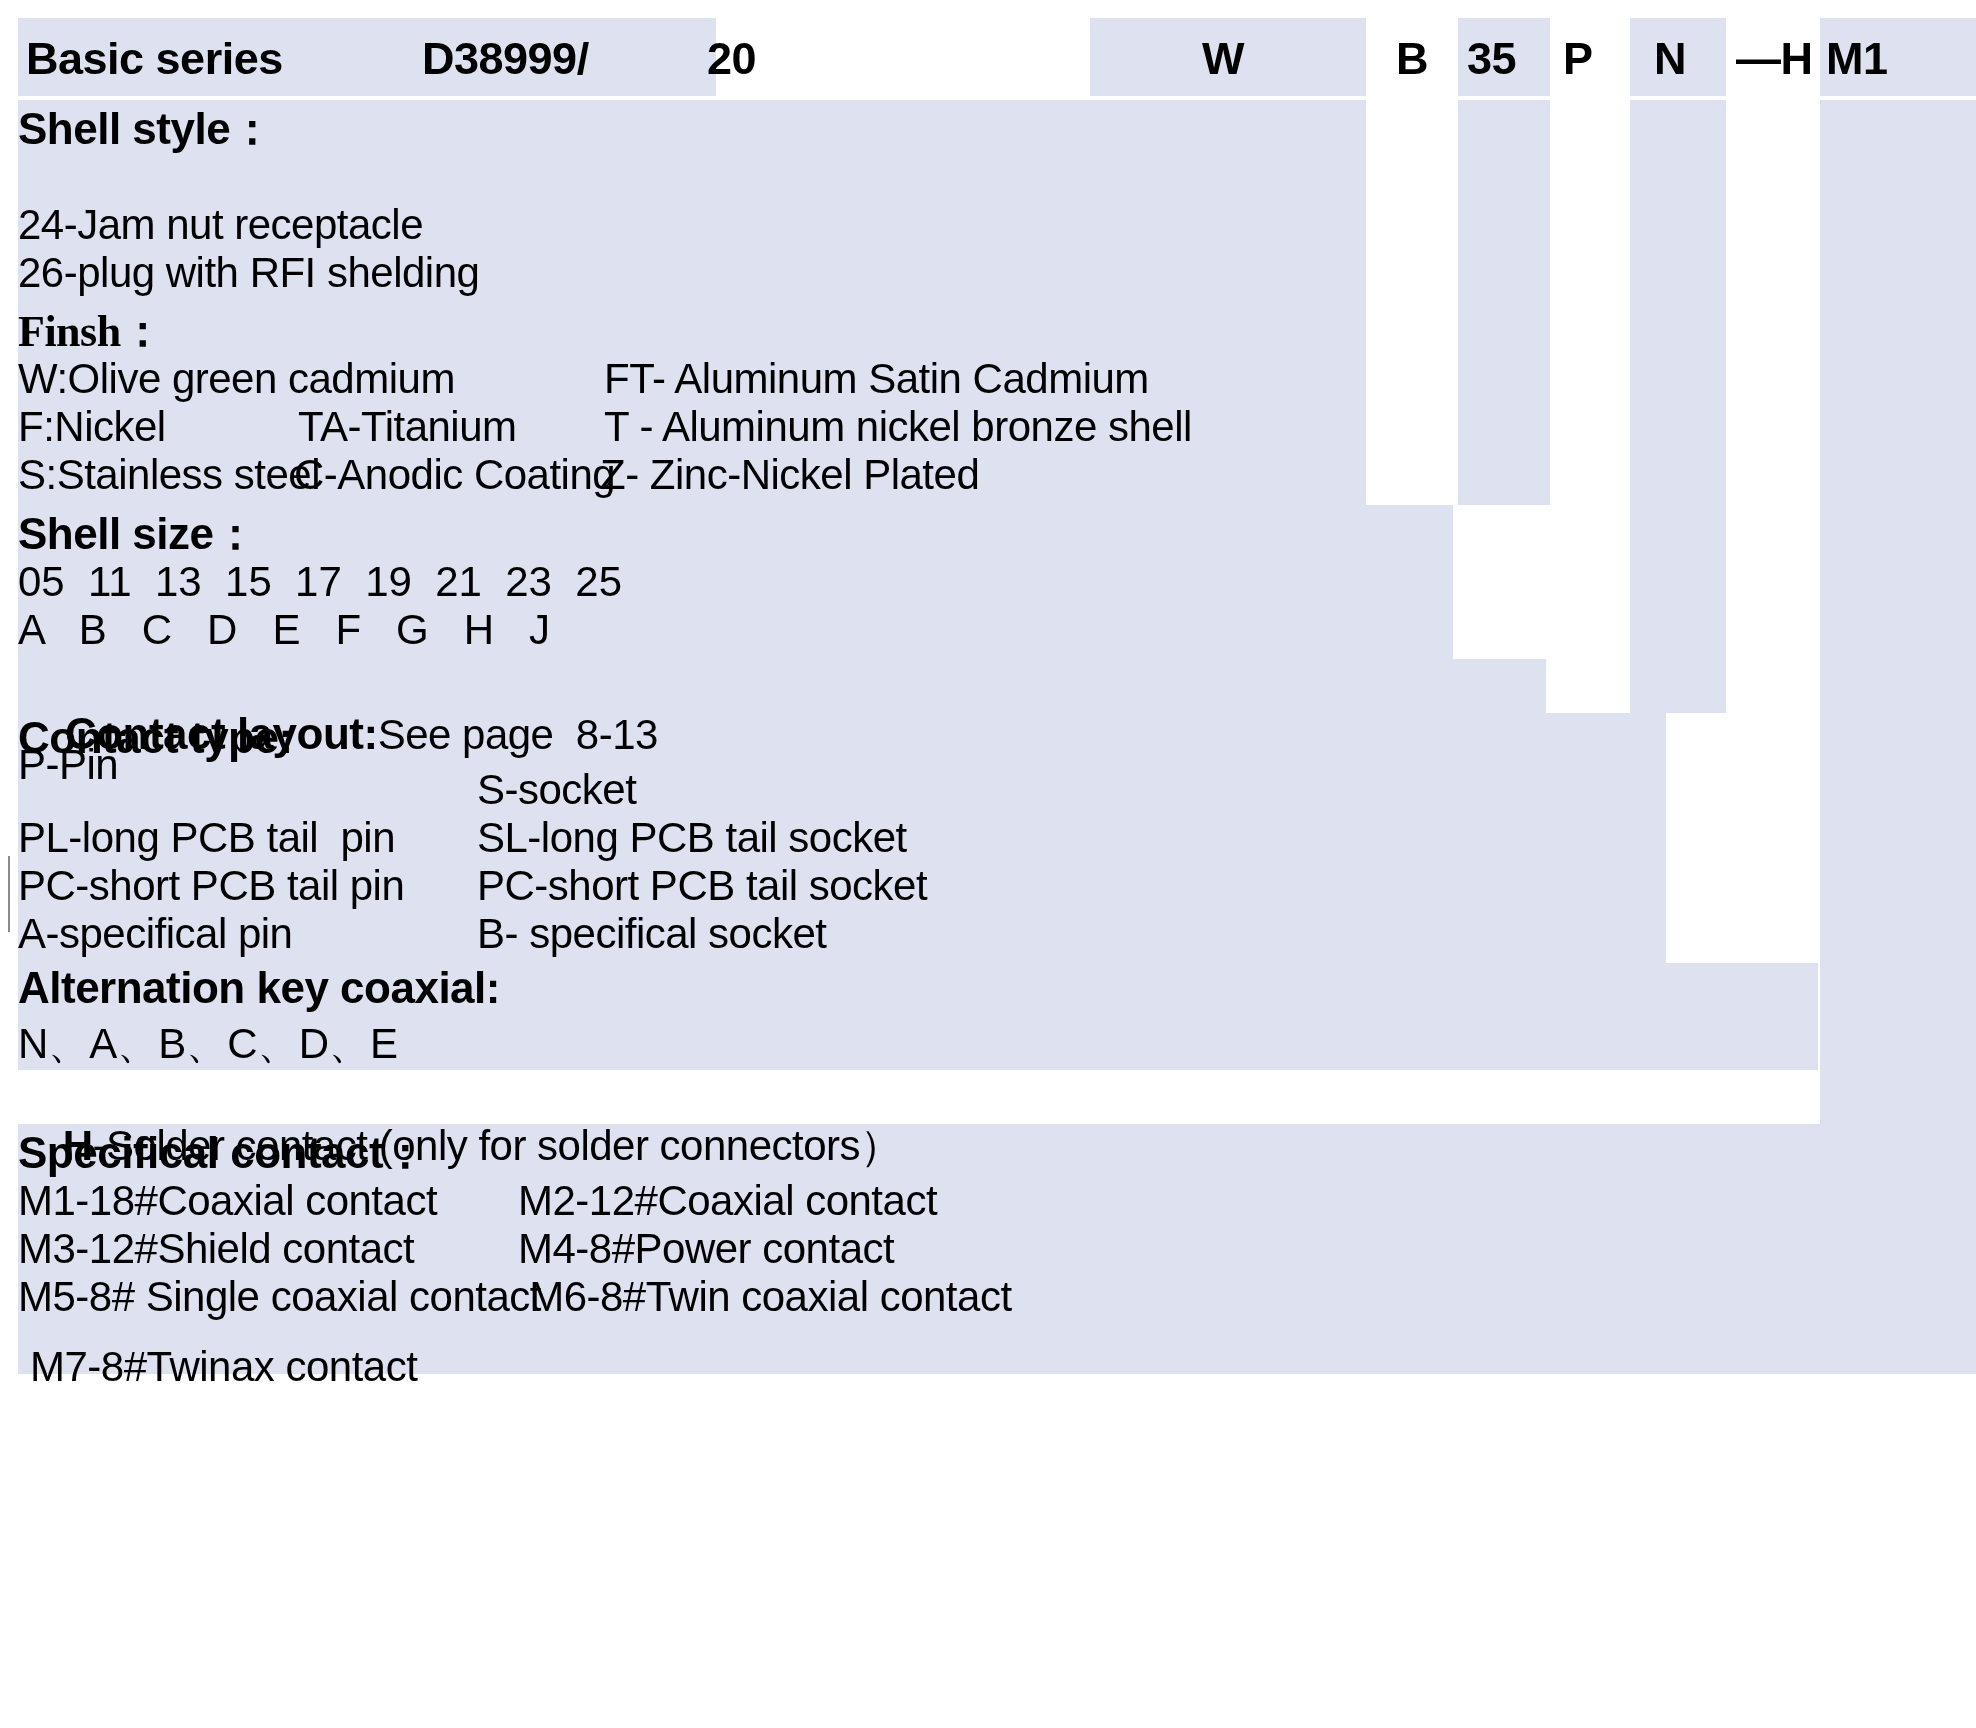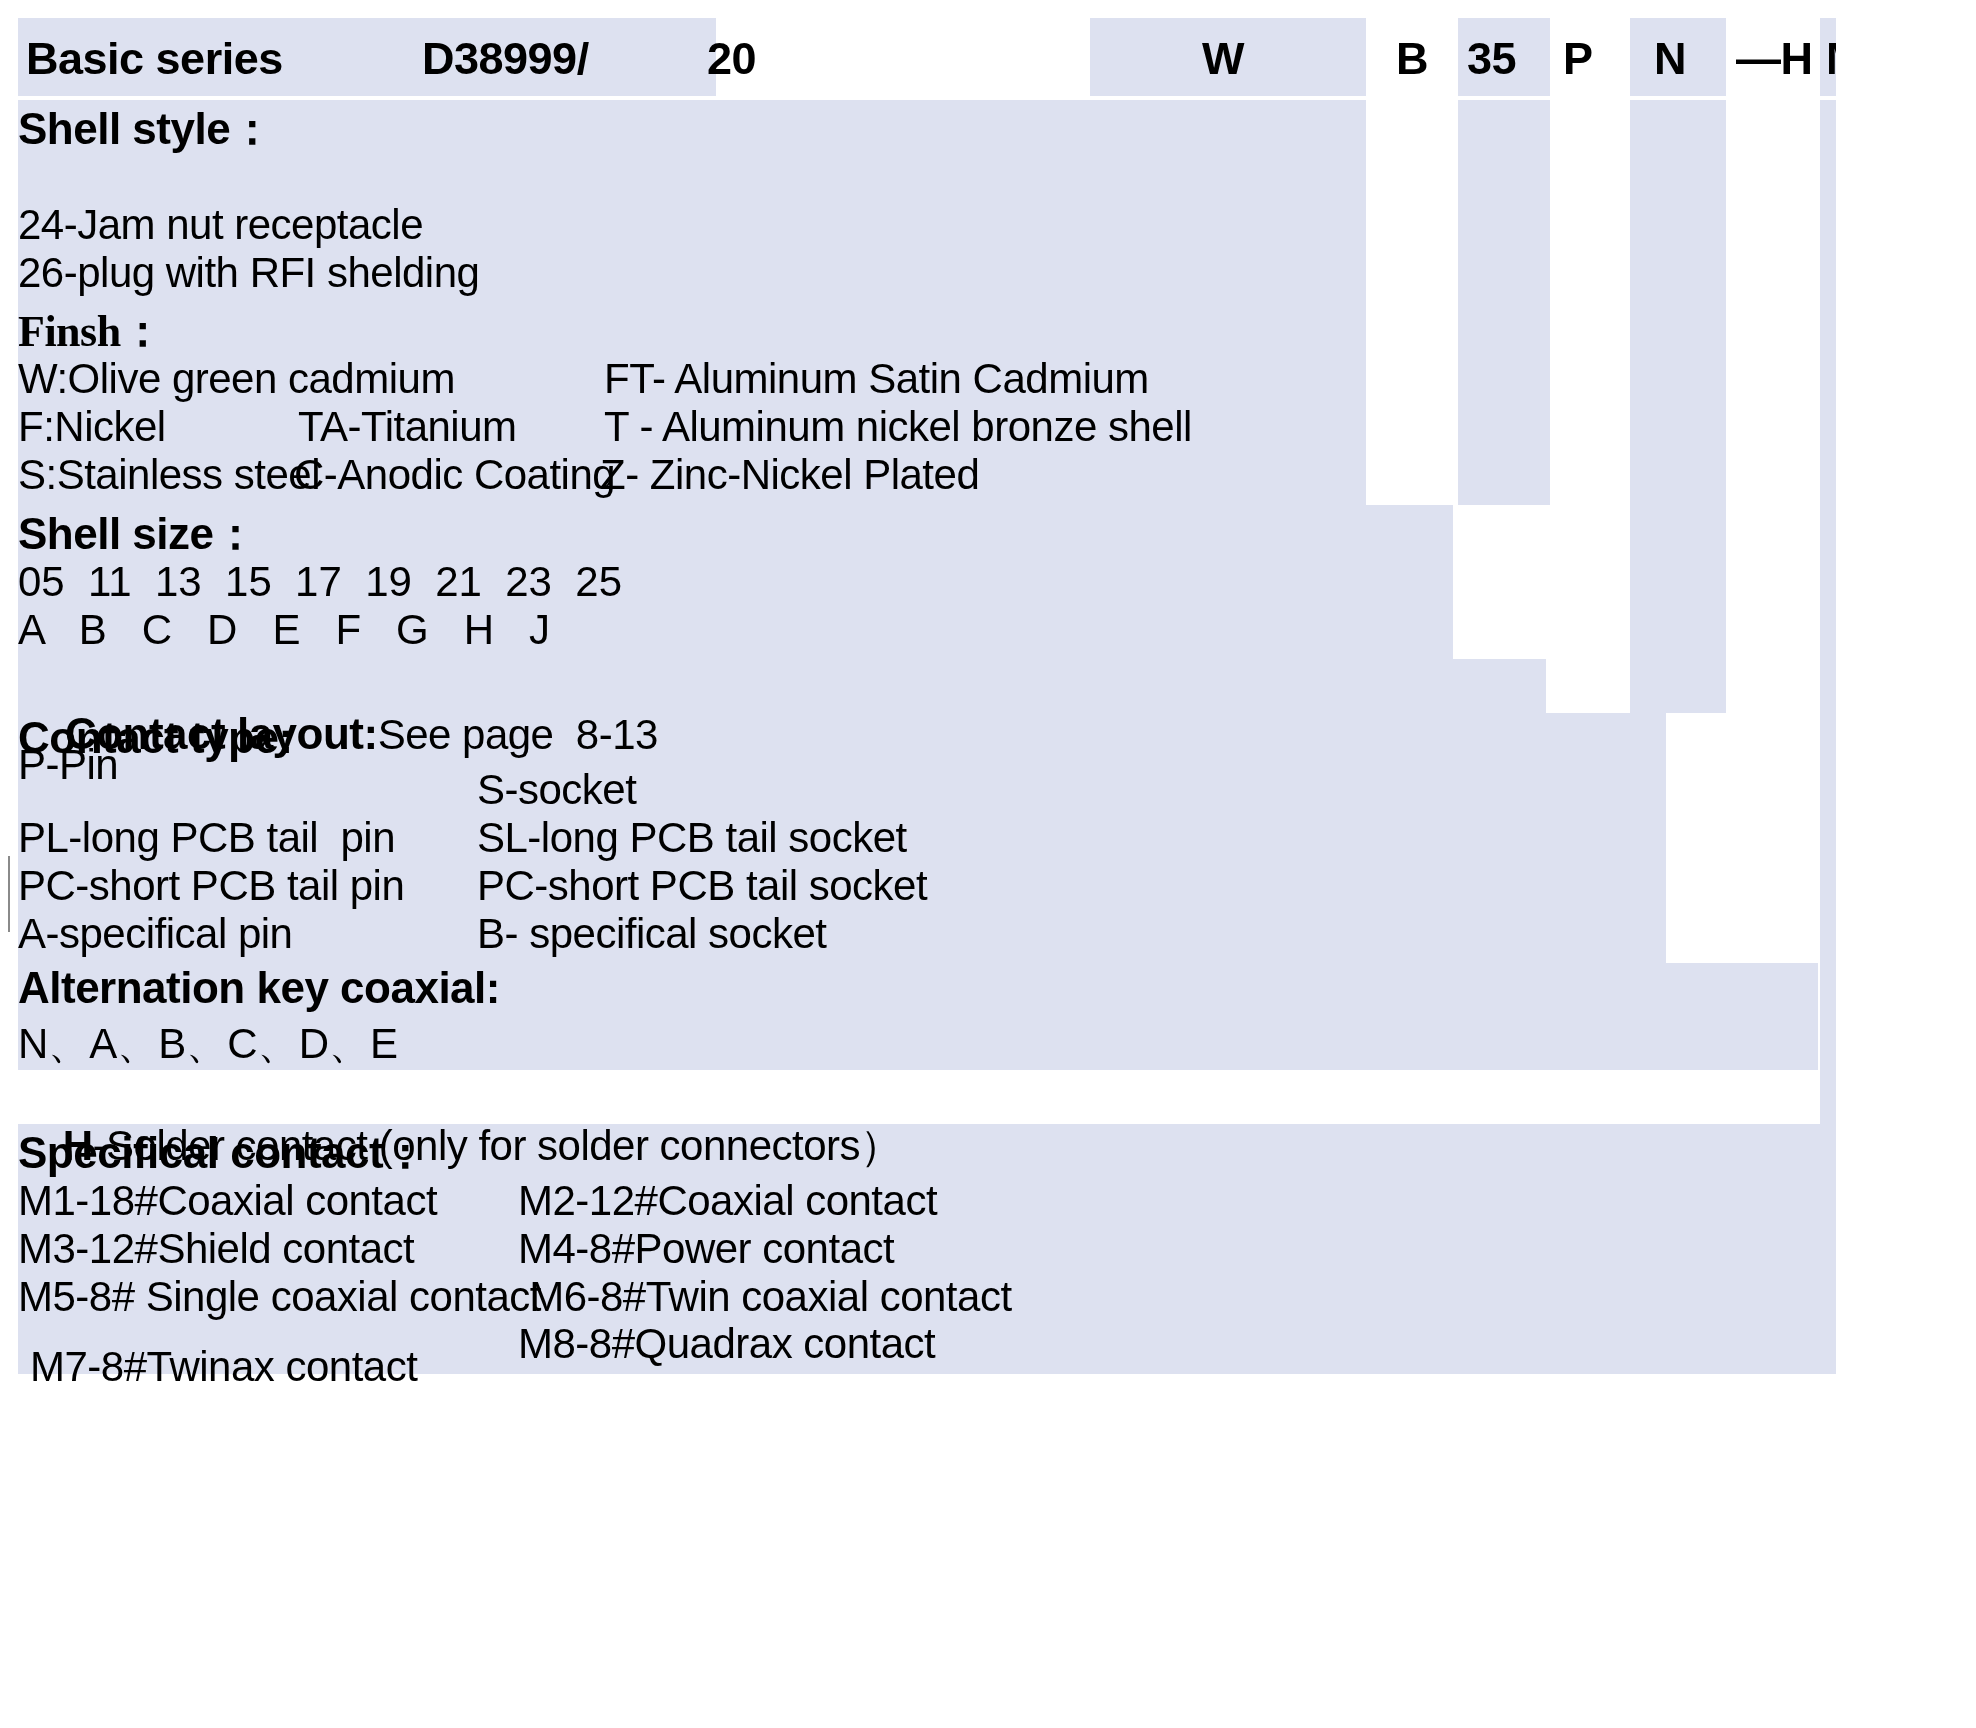--- a/index.html
+++ b/index.html
@@ -2,21 +2,21 @@
 <html><head>
 <meta charset="utf-8">
 <style>
   html, body {
     margin: 0;
     padding: 0;
     background: #ffffff;
   }
   #page {
     position: relative;
-    width: 1836px;
+    width: 1976px;
     height: 1728px;
     background: #ffffff;
     font-family: "Liberation Sans", sans-serif;
     color: #000000;
     overflow: hidden;
   }
   
   .band {
     position: absolute;
     background: #dde1f0;
@@ -144,15 +144,14 @@
   </div>
 
   <div class="tx sec" style="left: 18px; top: 1124px;">Specifical contact：</div>
   <div class="tx body" style="left: 18px; top: 1177px;">M1-18#Coaxial contact</div>
   <div class="tx body" style="left: 518px; top: 1177px;">M2-12#Coaxial contact</div>
   <div class="tx body" style="left: 18px; top: 1224.8px;">M3-12#Shield contact</div>
   <div class="tx body" style="left: 518px; top: 1224.8px;">M4-8#Power contact</div>
   <div class="tx body" style="left: 18px; top: 1272.6px;">M5-8# Single coaxial contact</div>
   <div class="tx body" style="left: 518px; top: 1272.6px;"> M6-8#Twin coaxial contact</div>
   <div class="tx body" style="left: 18px; top: 1343px; margin-left: 12px;">M7-8#Twinax contact</div>
-  <div class="tx body" style="left: 518px; top: 1320.4px;">M8-8#Quadrax contact</div>
 
 </div>
 
 </body></html>

